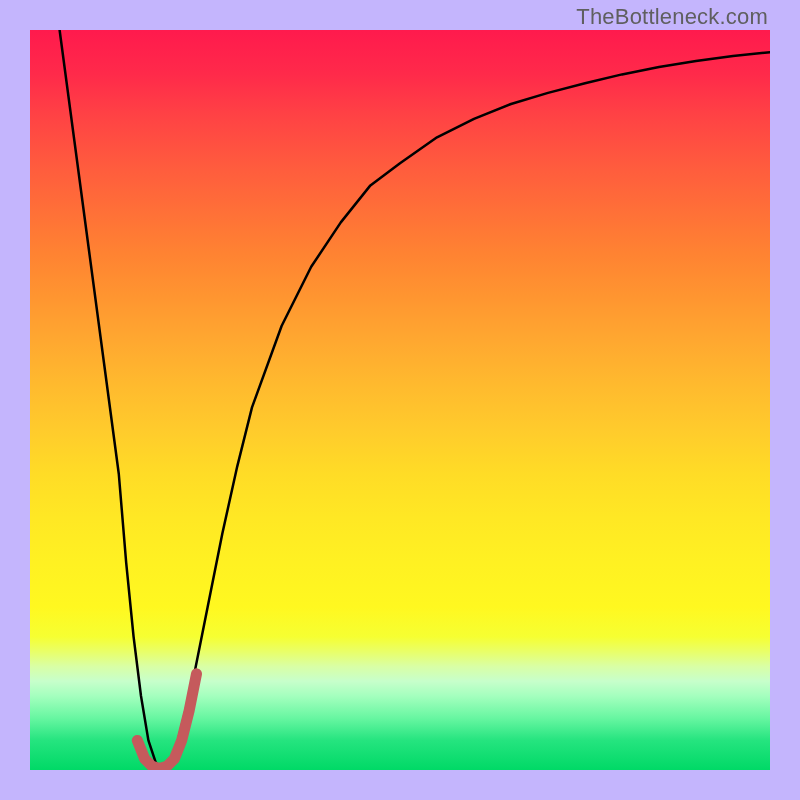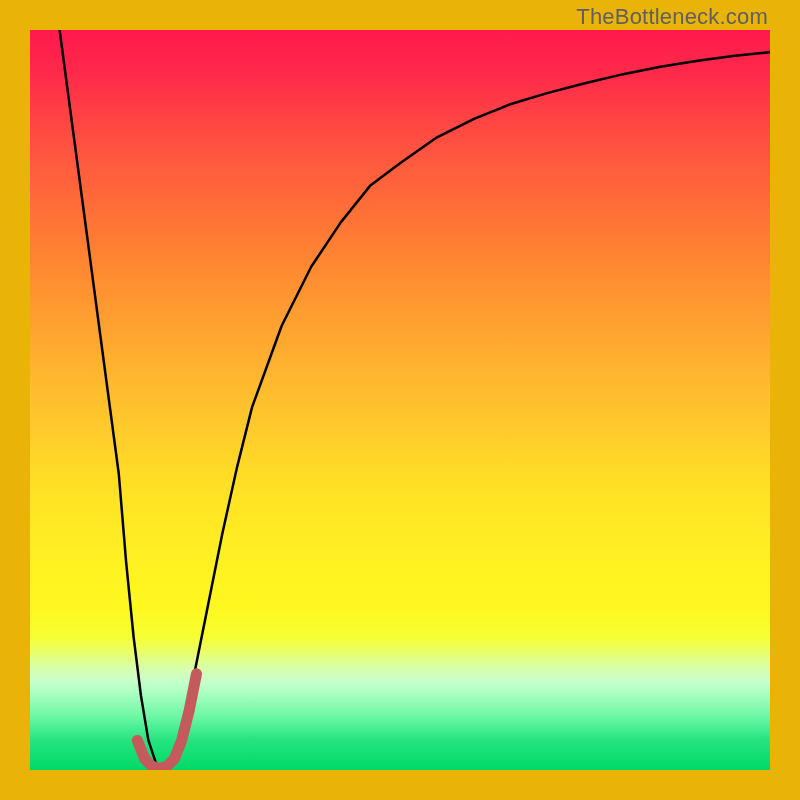--- a/index.html
+++ b/index.html
@@ -9,21 +9,21 @@
     height: 800px;
     background: #000;
     overflow: hidden;
   }
   .frame {
     position: absolute;
     left: 0;
     top: 0;
     width: 800px;
     height: 800px;
-    background: #eab308;
+    background: #c4b5fd;
   }
   .plot {
     position: absolute;
     left: 30px;
     top: 30px;
     width: 740px;
     height: 740px;
     overflow: hidden;
   }
   .gradient {

